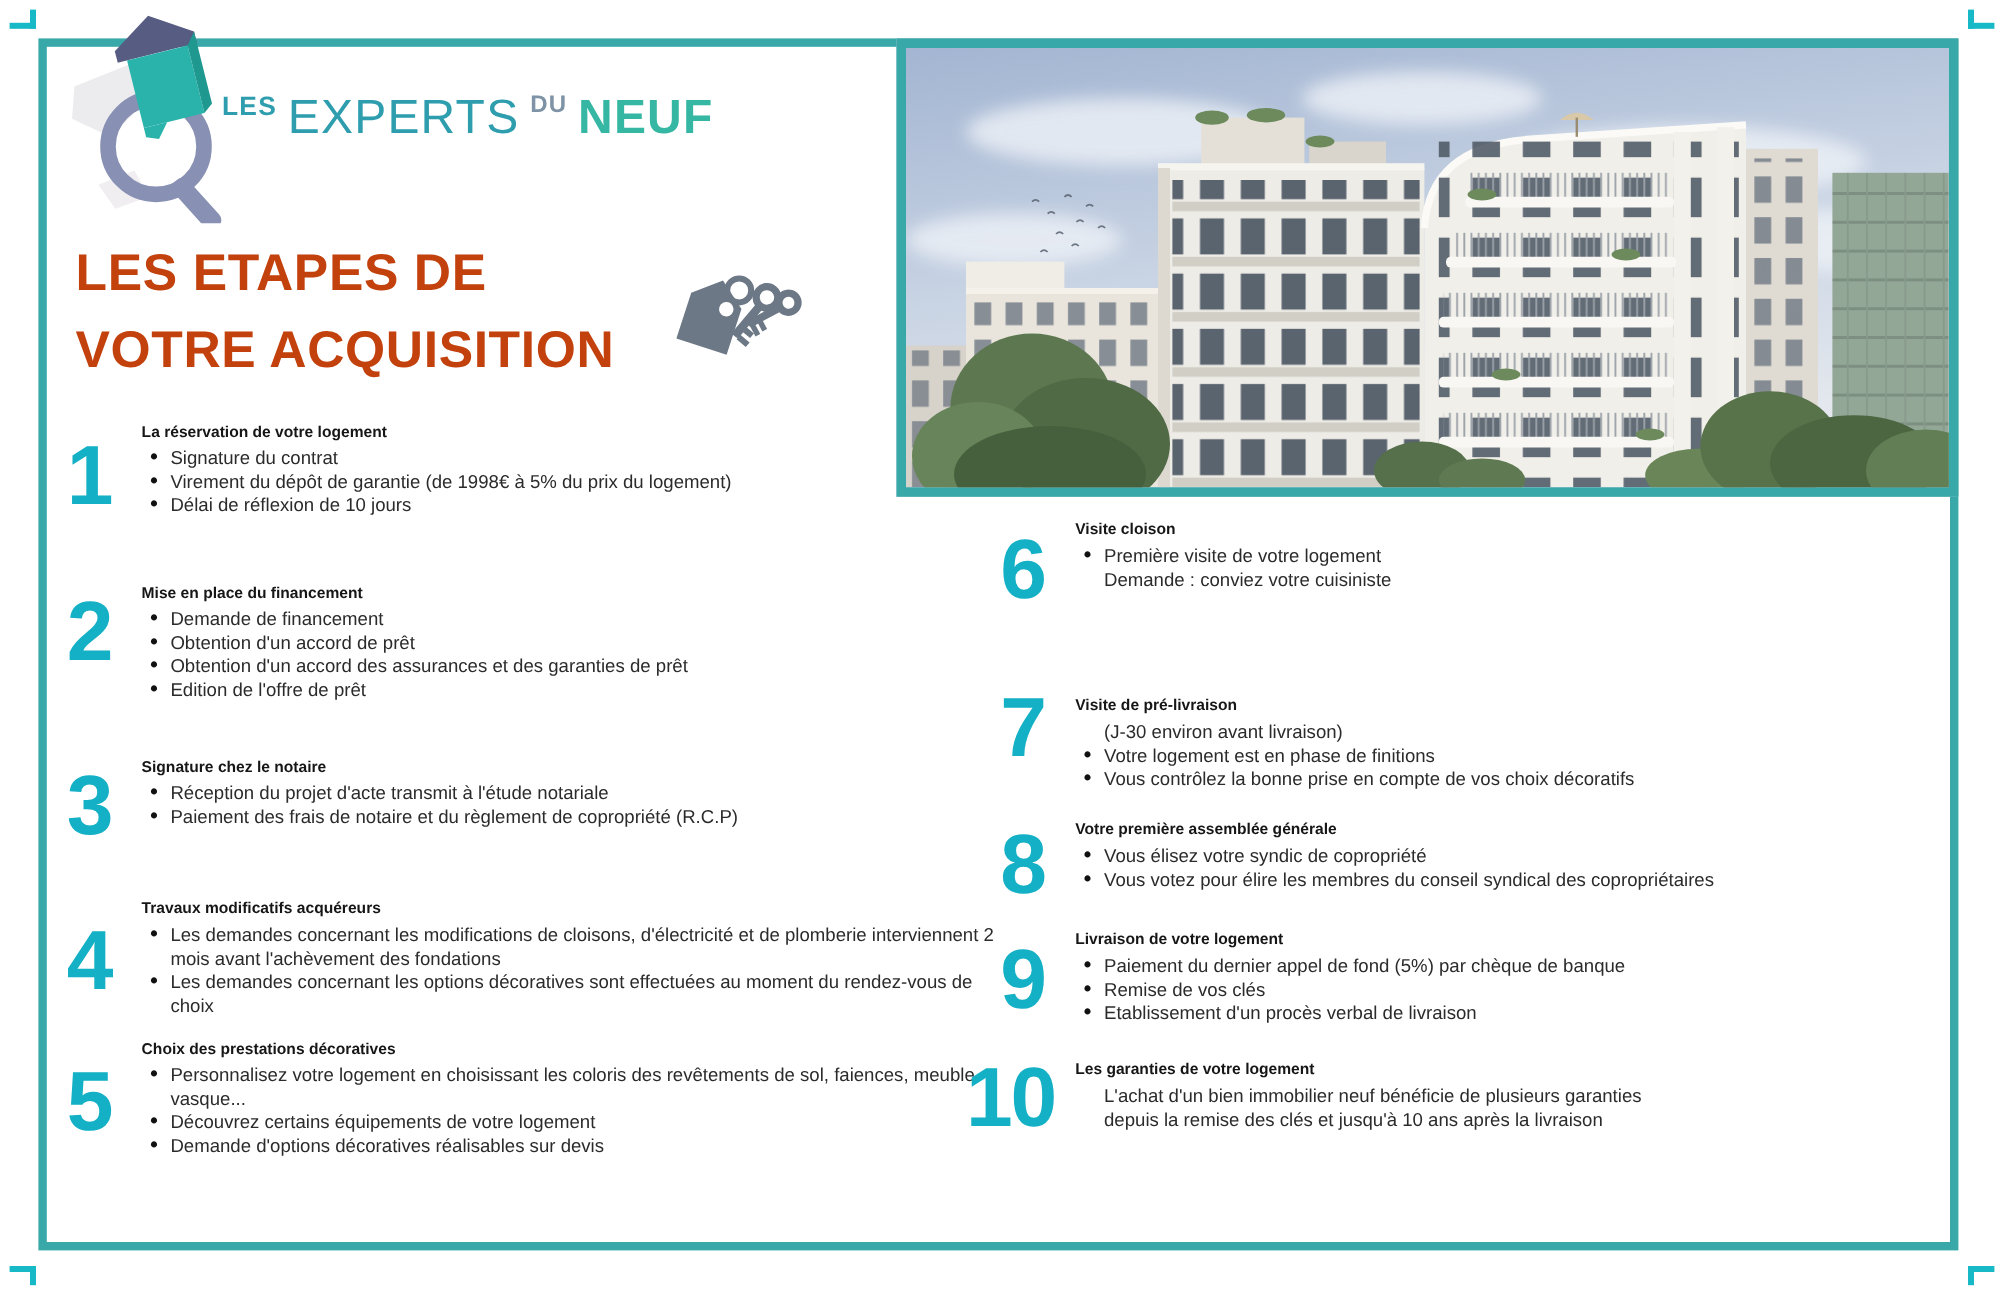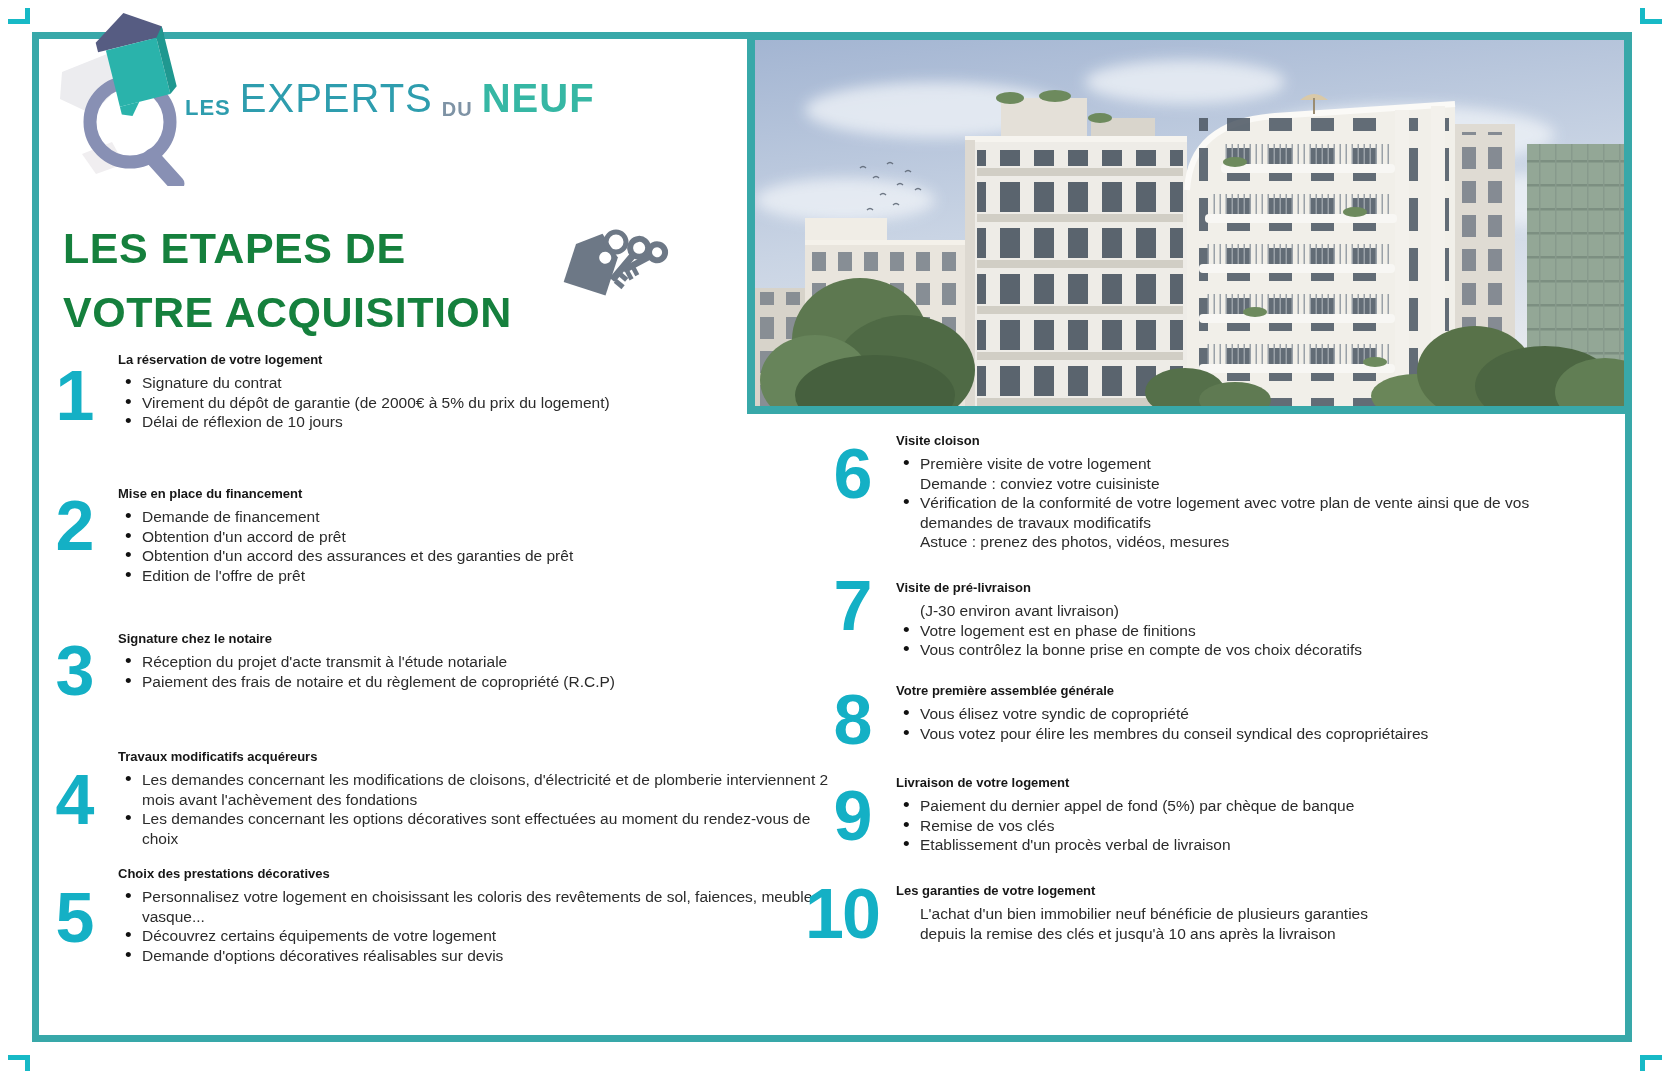--- a/index.html
+++ b/index.html
@@ -10,29 +10,29 @@
   .frame{position:absolute;left:32px;top:32px;width:1600px;height:1010px;
          border:7px solid #38A8A9;box-sizing:border-box;}
   .corner{position:absolute;width:22px;height:16px;box-sizing:border-box;}
   .corner.tl{left:8px;top:8px;border-right:5px solid #17B9C6;border-bottom:5px solid #17B9C6;}
   .corner.tr{left:1640px;top:8px;border-left:5px solid #17B9C6;border-bottom:5px solid #17B9C6;}
   .corner.bl{left:8px;top:1055px;border-right:5px solid #17B9C6;border-top:5px solid #17B9C6;}
   .corner.br{left:1640px;top:1055px;border-left:5px solid #17B9C6;border-top:5px solid #17B9C6;}
 
   
   .logo-icon{position:absolute;left:52px;top:4px;width:170px;height:182px;}
-  .logo-text{position:absolute;left:185px;top:76px;display:flex;align-items:flex-end;gap:9px;white-space:nowrap;}
+  .logo-text{position:absolute;left:185px;top:76px;display:flex;align-items:flex-start;gap:9px;white-space:nowrap;}
   .logo-les{font-size:22px;font-weight:600;color:#2E9DAE;letter-spacing:1px;}
   .logo-experts{font-size:40px;font-weight:400;color:#2E9DAE;letter-spacing:1px;}
   .logo-du{font-size:20px;font-weight:700;color:#7E93A5;letter-spacing:1px;}
   .logo-neuf{font-size:40px;font-weight:700;color:#36B7A4;letter-spacing:1px;}
 
   
   .main-title{position:absolute;left:63px;top:196px;font-size:43px;font-weight:700;
-              color:#15803d;line-height:64px;letter-spacing:0.5px;margin-top:20px;}
+              color:#c2410c;line-height:64px;letter-spacing:0.5px;}
 
   .keys-icon{position:absolute;left:558px;top:216px;width:112px;height:88px;}
 
   
   .photo{position:absolute;left:747px;top:32px;width:885px;height:382px;
          border:8px solid #38A8A9;box-sizing:border-box;background:#cfd8e4;}
   .photo svg{display:block;width:869px;height:366px;}
 
   
   .step{position:absolute;display:flex;}
@@ -216,21 +216,21 @@
       <ellipse cx="850" cy="352" rx="50" ry="34" fill="#617e54"></ellipse>
     </svg>
   </div>
 
   <section class="step left" style="left:42px;top:350px">
     <div class="num" style="margin-top:18px">1</div>
     <div class="body">
       <h3 class="stitle">La réservation de votre logement</h3>
       <ul class="items">
           <li class="bullet"><span>Signature du contrat</span></li>
-          <li class="bullet"><span>Virement du dépôt de garantie (de 2000€ à 5% du prix du logement)</span></li>
+          <li class="bullet"><span>Virement du dépôt de garantie (de 1998€ à 5% du prix du logement)</span></li>
           <li class="bullet"><span>Délai de réflexion de 10 jours</span></li>
         </ul>
     </div>
   </section>
 
   <section class="step left" style="left:42px;top:484px">
     <div class="num" style="margin-top:14px">2</div>
     <div class="body">
       <h3 class="stitle">Mise en place du financement</h3>
       <ul class="items">
@@ -275,21 +275,20 @@
         </ul>
     </div>
   </section>
 
   <section class="step right" style="left:820px;top:431px">
     <div class="num" style="margin-top:15px">6</div>
     <div class="body">
       <h3 class="stitle">Visite cloison</h3>
       <ul class="items">
           <li class="bullet"><span>Première visite de votre logement</span><div class="note">Demande : conviez votre cuisiniste</div></li>
-          <li class="bullet"><span>Vérification de la conformité de votre logement avec votre plan de vente ainsi que de vos demandes de travaux modificatifs</span><div class="note">Astuce : prenez des photos, vidéos, mesures</div></li>
         </ul>
     </div>
   </section>
 
   <section class="step right" style="left:820px;top:578px">
     <div class="num" style="margin-top:0px">7</div>
     <div class="body">
       <h3 class="stitle">Visite de pré-livraison</h3>
       <ul class="items">
           <li class="nobullet"><span>(J-30 environ avant livraison)</span></li>

